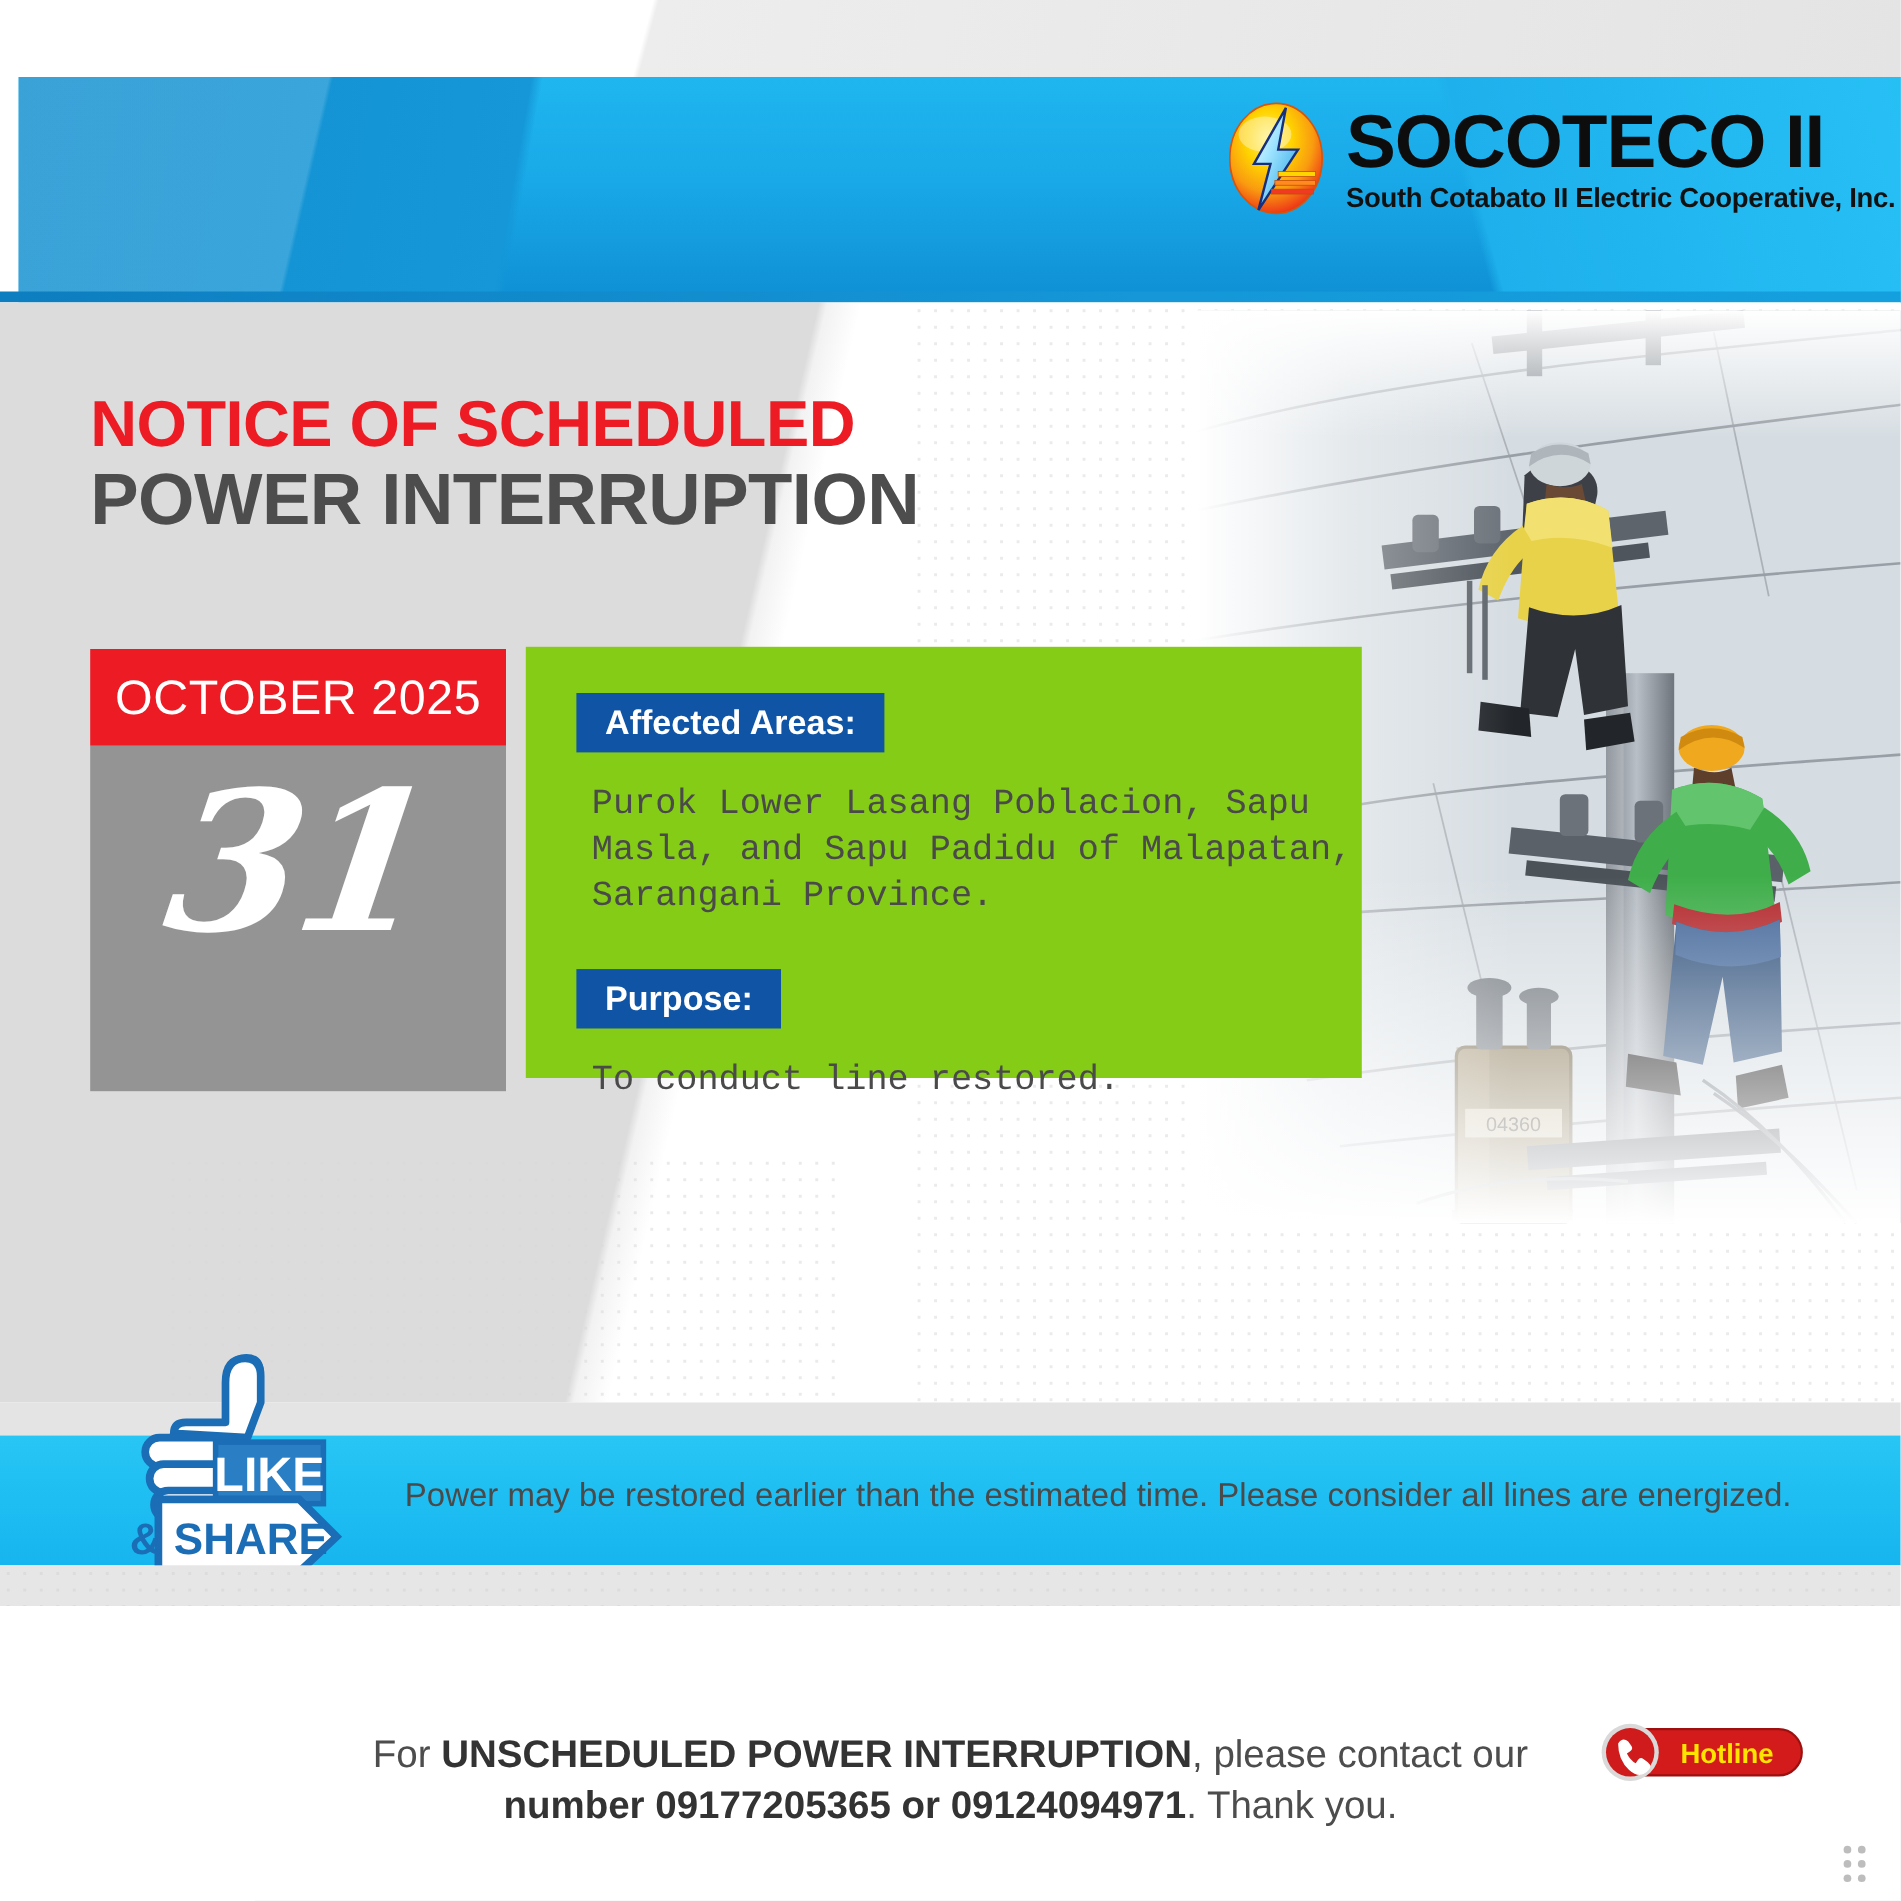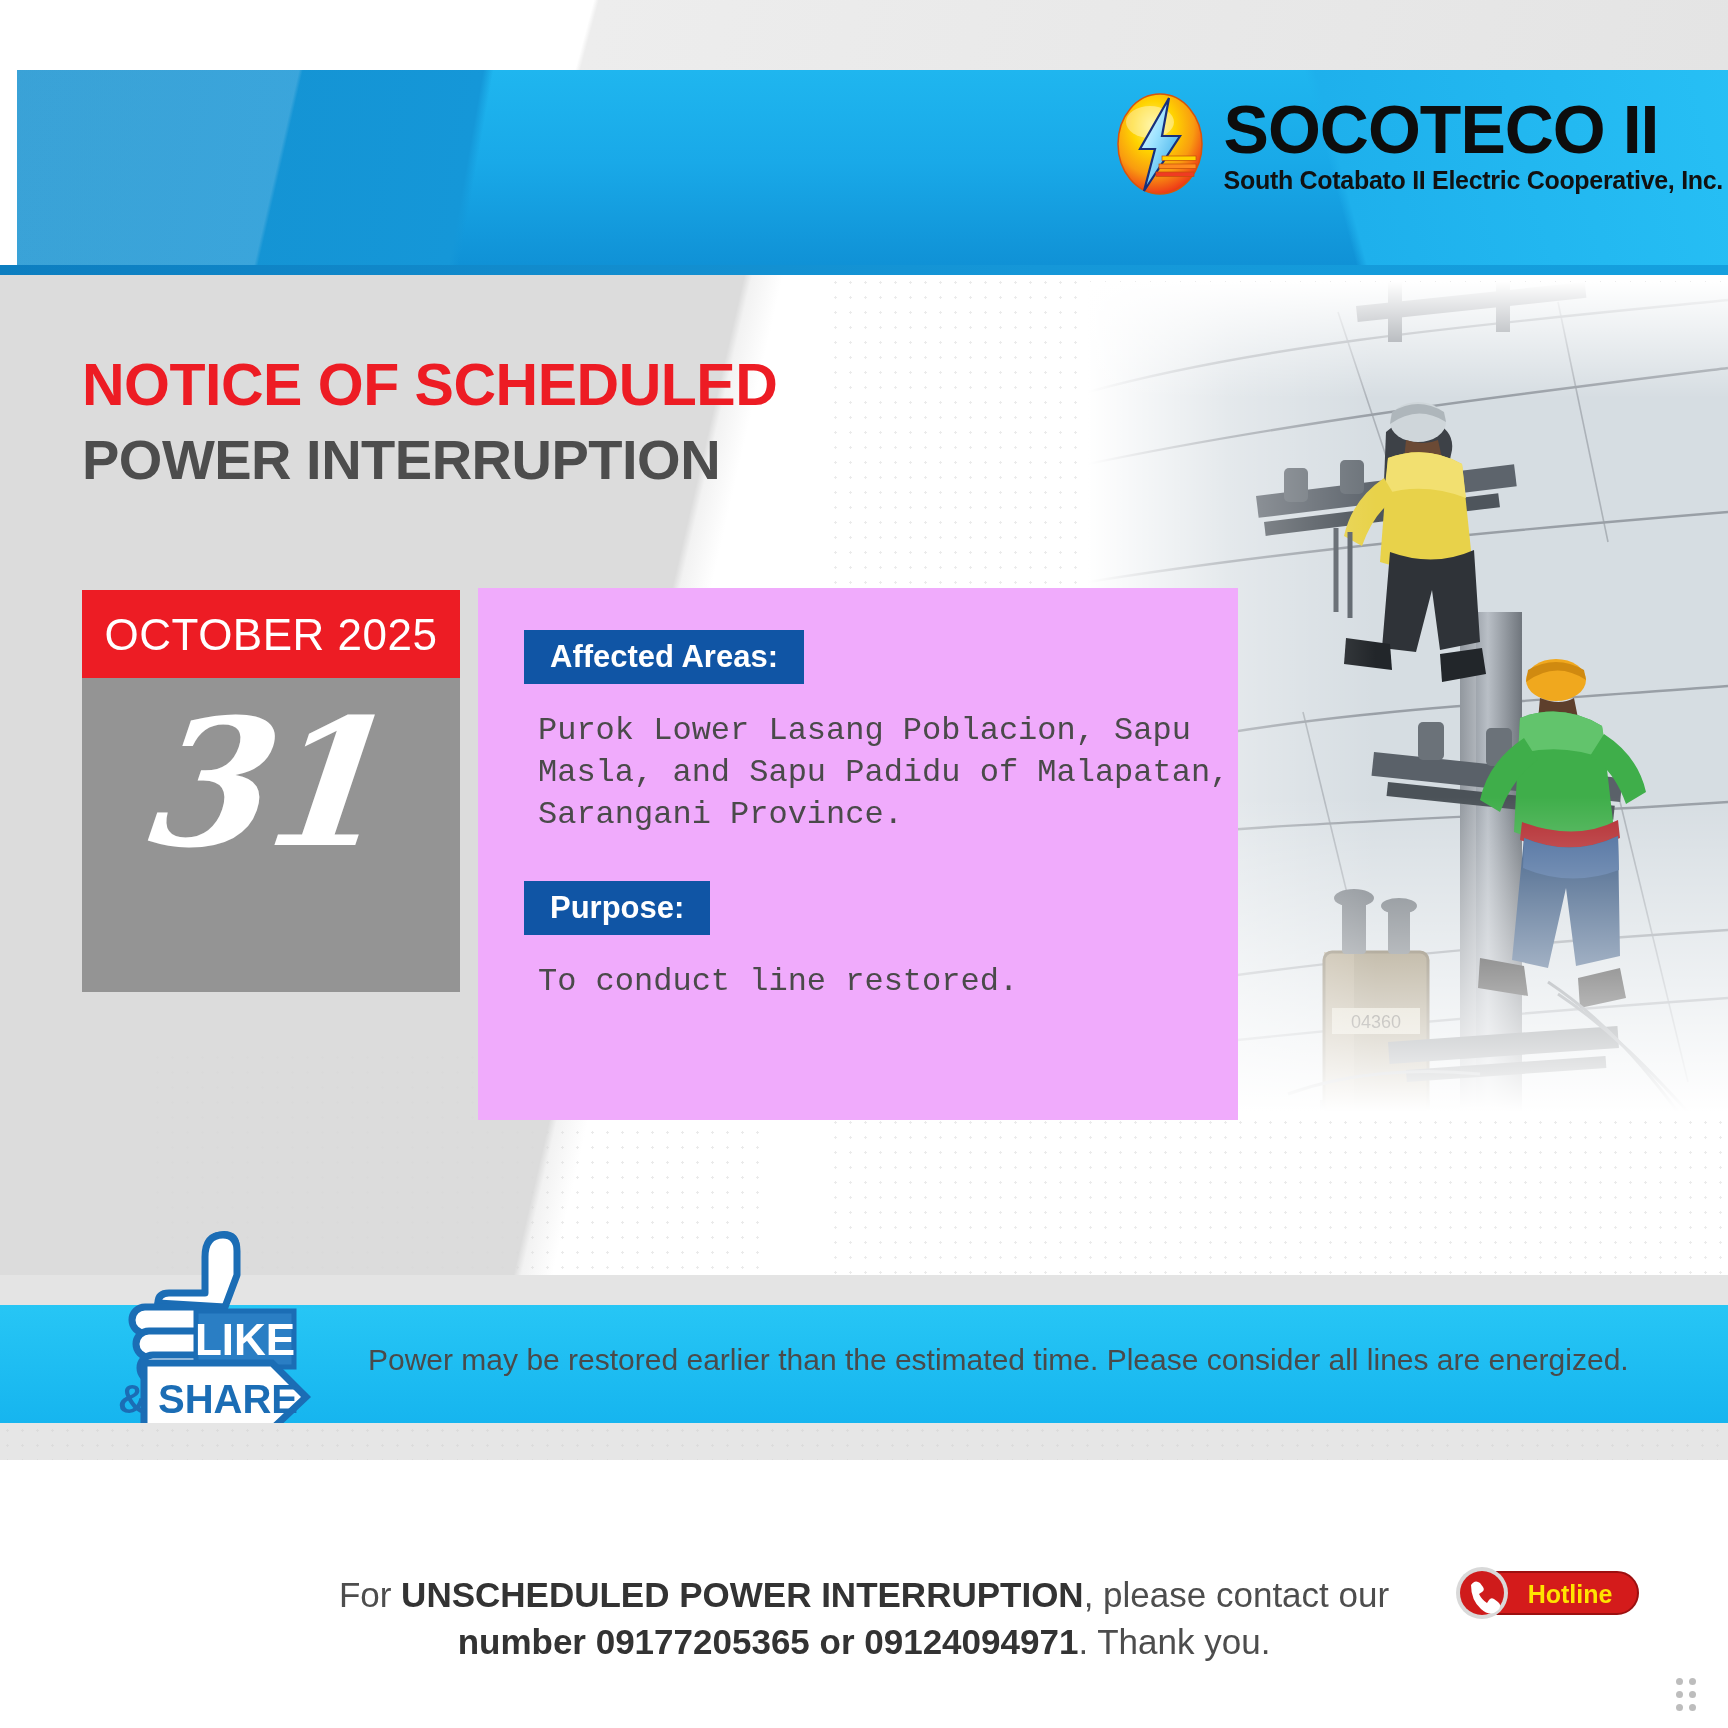--- a/index.html
+++ b/index.html
@@ -41,35 +41,35 @@
   .dots{position:absolute;right:0;top:275px;width:900px;height:1000px;opacity:.5;
     background-image:radial-gradient(#d6d6d6 1.3px,transparent 1.4px);
     background-size:15px 15px;}
   .dots2{position:absolute;left:150px;top:1050px;width:620px;height:230px;opacity:.55;
     background-image:radial-gradient(#d9d9d9 1.3px,transparent 1.4px);background-size:15px 15px;}
 
   
   .title-block{position:absolute;left:82px;top:355px;}
   .t-red{font-size:59px;font-weight:bold;color:#ed1c24;letter-spacing:-0.5px;line-height:1.02;
     font-family:"Liberation Sans",sans-serif;}
-  .t-grey{font-size:56px;font-weight:bold;color:#4d4d4d;letter-spacing:-0.5px;line-height:1.05;margin-top:16px;}
+  .t-grey{font-size:66px;font-weight:bold;color:#4d4d4d;letter-spacing:-0.5px;line-height:1.05;margin-top:4px;}
 
   
   .date-card{position:absolute;left:82px;top:590px;width:378px;}
   .date-month{background:#ed1c24;color:#fff;font-size:44px;font-weight:normal;
     text-align:center;padding:20px 0 18px;letter-spacing:0.5px;}
   .date-body{background:#949494;padding:8px 0 34px;text-align:center;height:314px;box-sizing:border-box;
     display:flex;flex-direction:column;align-items:center;justify-content:flex-start;}
   .date-num{color:#fff;font-size:176px;line-height:1;font-weight:bold;font-style:italic;
     font-family:"DejaVu Serif",serif;letter-spacing:-6px;margin-top:10px;
     transform:skewX(-8deg);}
   .date-time{color:#fff;font-size:26px;font-weight:bold;margin-top:40px;line-height:1.22;}
 
   
-  .info-panel{position:absolute;left:478px;top:588px;width:760px;height:532px;background:#f0abfc;}
+  .info-panel{position:absolute;left:478px;top:588px;width:760px;height:392px;background:#84cc16;}
   .badge{display:inline-block;background:#1055a5;color:#ffffff;font-size:31px;font-weight:bold;
     padding:11px 26px 12px;line-height:1;}
   .info-inner{padding:42px 0 0 46px;}
   .body-text{font-size:32px;color:#4a4a4a;line-height:1.32;margin:26px 0 0 14px;max-width:700px;
     font-family:Liberation Mono, monospace;}
   .mt2{margin-top:44px;}
 
   
   .photo{position:absolute;right:0;top:282px;width:640px;height:830px;overflow:hidden;}
 

